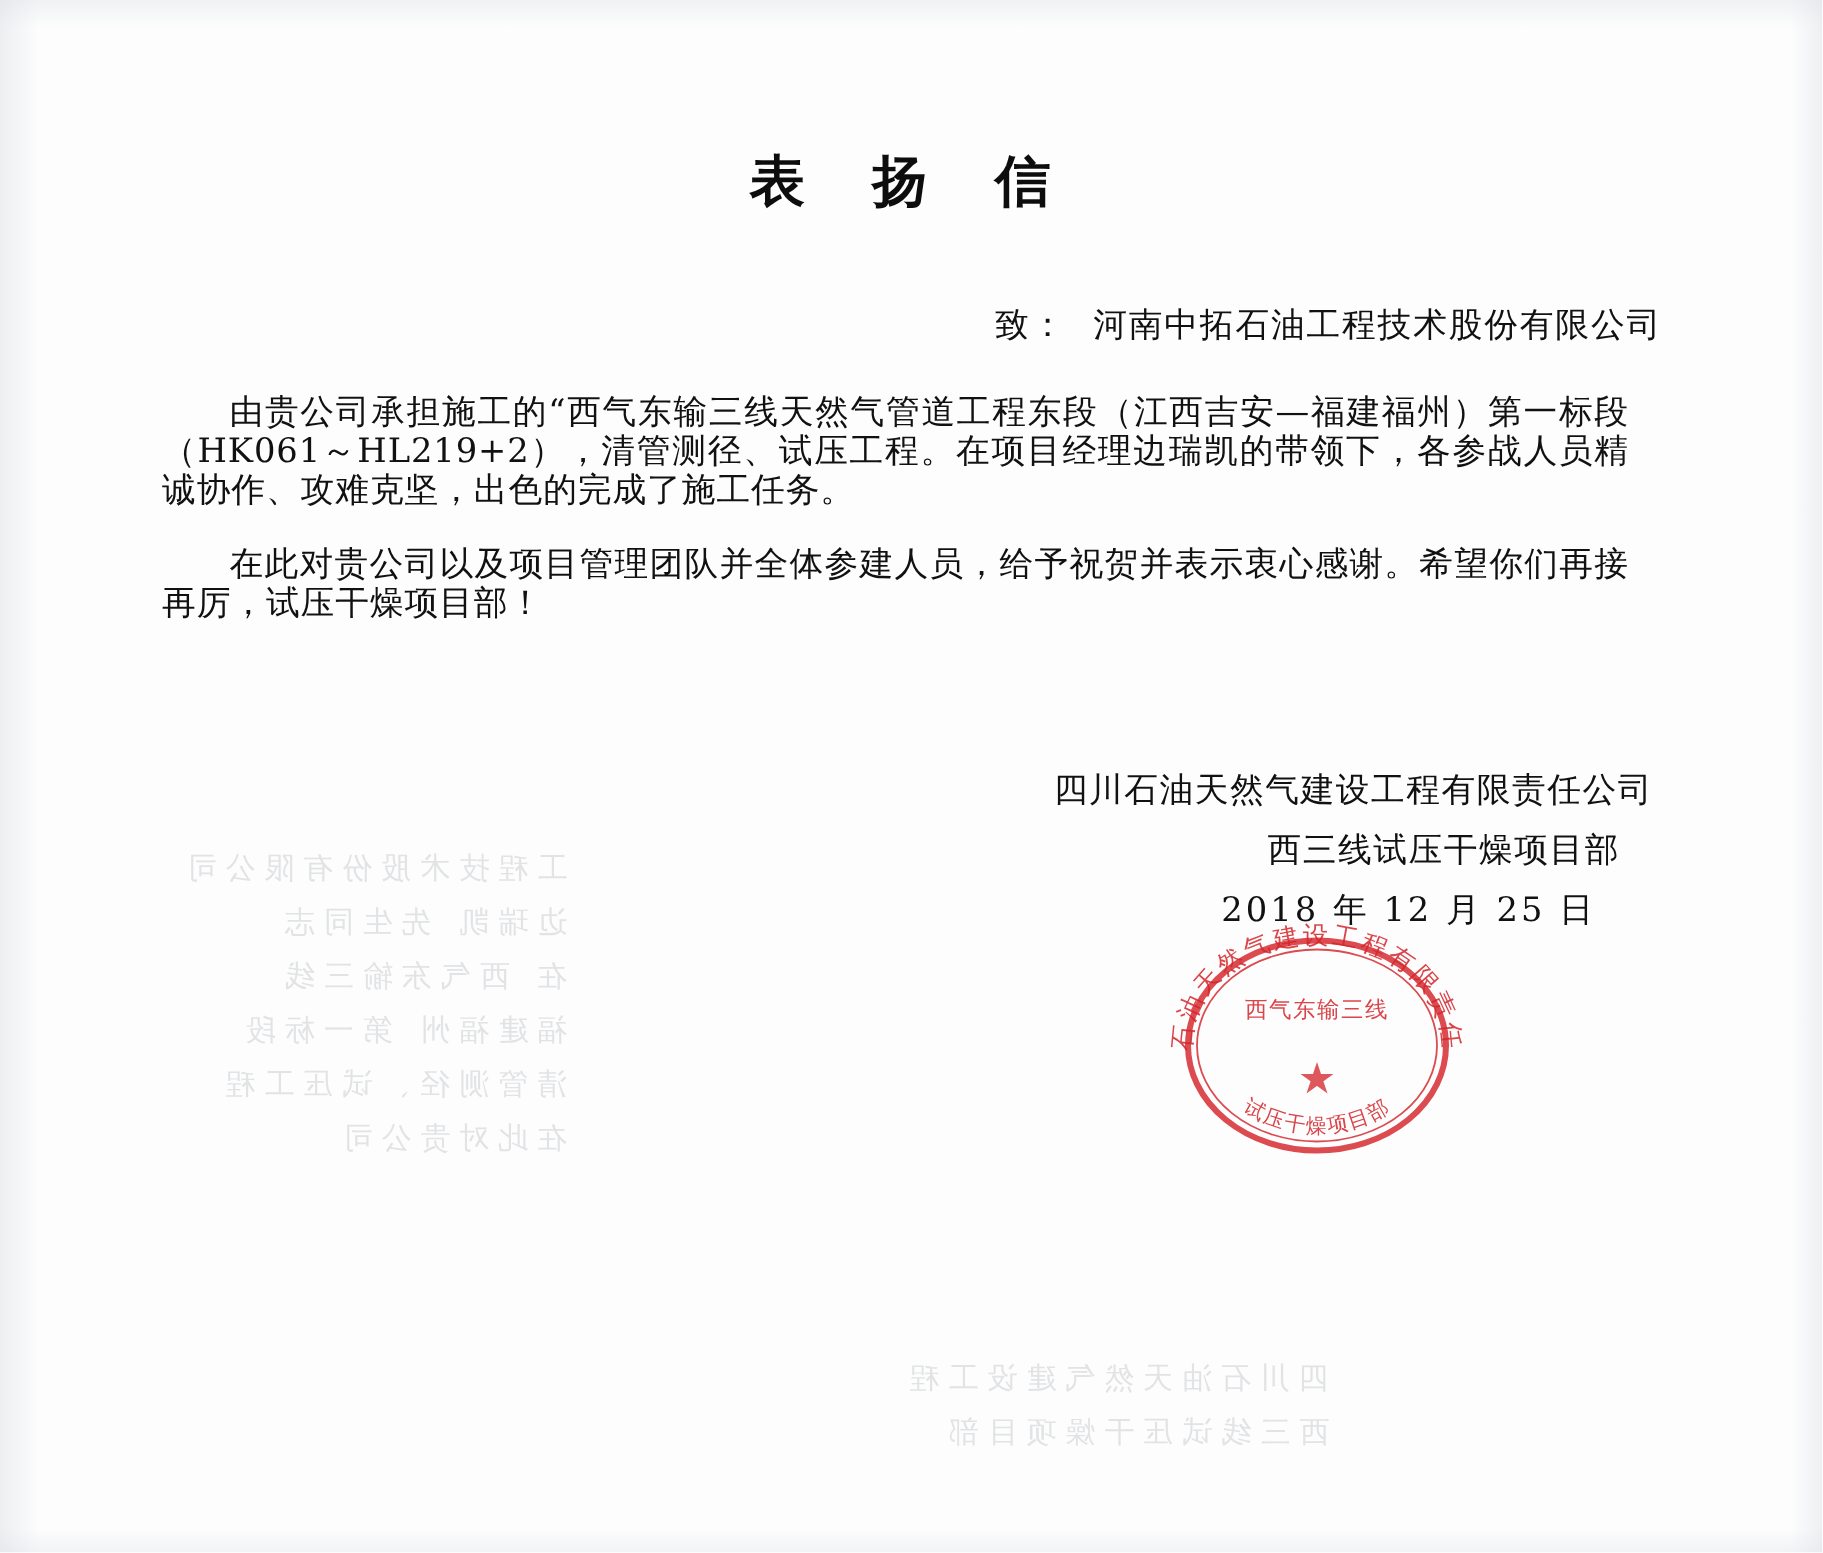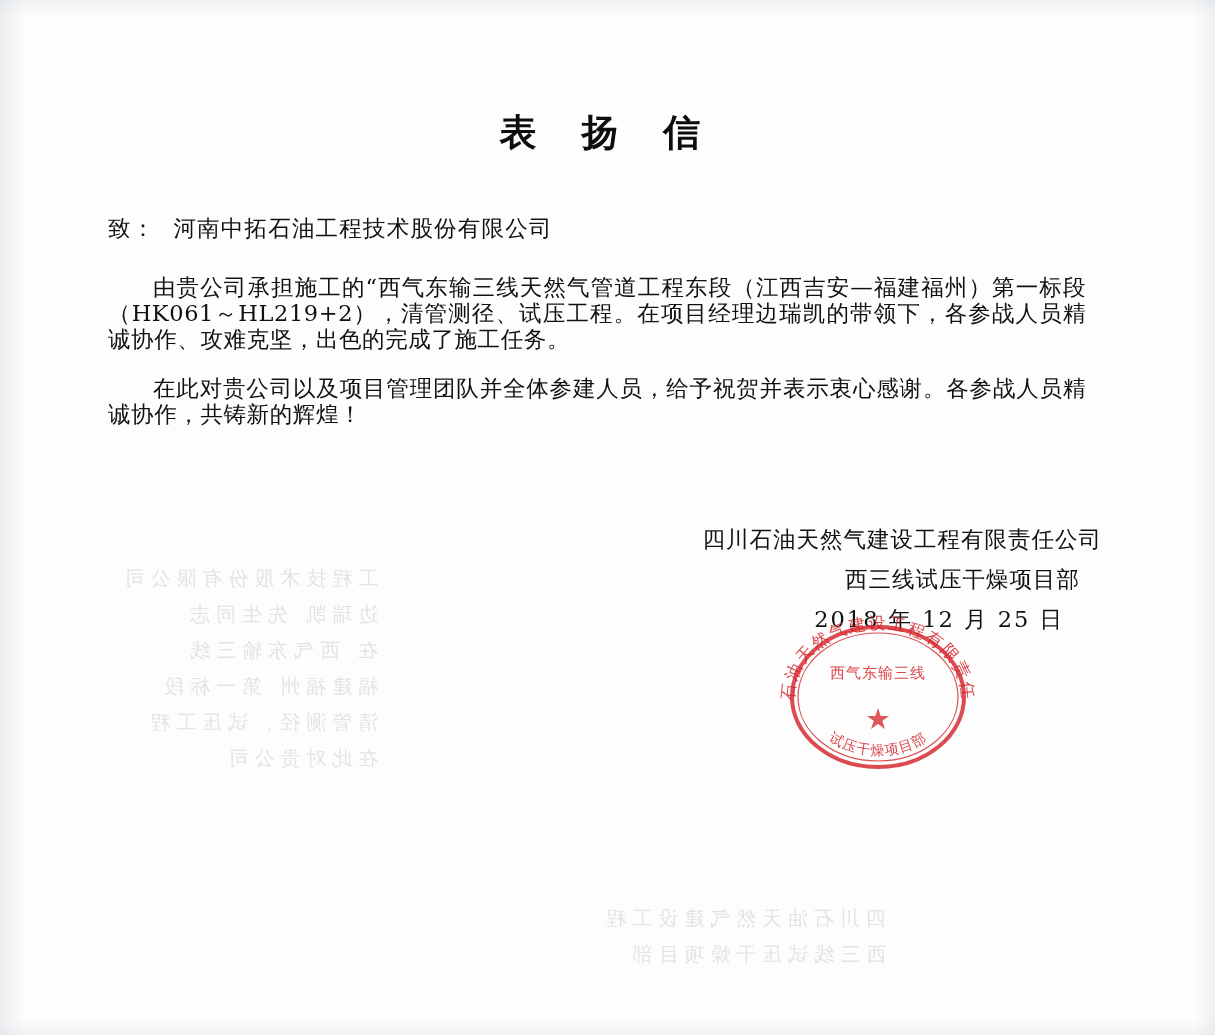--- a/index.html
+++ b/index.html
@@ -30,40 +30,41 @@
       linear-gradient(90deg, rgba(222,226,230,0.55) 0px, rgba(255,255,255,0) 26px),
       linear-gradient(270deg, rgba(222,226,230,0.5) 0px, rgba(255,255,255,0) 22px),
       linear-gradient(180deg, rgba(226,230,234,0.5) 0px, rgba(255,255,255,0) 18px),
       linear-gradient(0deg, rgba(226,230,234,0.45) 0px, rgba(255,255,255,0) 16px);
     pointer-events: none;
   }
 
   .doc-body {
     position: absolute;
     left: 108px;
-    top: 12px;
+    top: 0;
     width: 1000px;
     height: 1022px;
   }
 
   .title {
     text-align: center;
     font-size: 37px;
     font-weight: bold;
     letter-spacing: 16px;
     margin-top: 96px;
     color: #0d0d0d;
     font-family: "DejaVu Serif", "Liberation Serif", serif;
   }
 
   .salutation {
     margin-top: 55px;
     font-size: 22.5px;
     color: #111111;
     letter-spacing: 1.2px;
+    text-align: right;
   }
   .salutation .to-label {
     margin-right: 18px;
   }
 
   .para {
     margin-top: 20px;
     font-size: 22.5px;
     line-height: 26px;
     color: #111111;
@@ -140,21 +141,21 @@
 
   <div class="doc-body">
 
     <div class="title">表 扬 信</div>
 
     <div class="salutation">
       <span class="to-label">致：</span><span>河南中拓石油工程技术股份有限公司</span>
     </div>
 
     <p class="para first">由贵公司承担施工的“西气东输三线天然气管道工程东段（江西吉安—福建福州）第一标段（HK061～HL219+2），清管测径、试压工程。在项目经理边瑞凯的带领下，各参战人员精诚协作、攻难克坚，出色的完成了施工任务。</p>
-    <p class="para">在此对贵公司以及项目管理团队并全体参建人员，给予祝贺并表示衷心感谢。各参战人员精诚协作，共铸新的辉煌！</p>
+    <p class="para">在此对贵公司以及项目管理团队并全体参建人员，给予祝贺并表示衷心感谢。希望你们再接再厉，试压干燥项目部！</p>
 
     <div class="signature">
       <div class="sig-line org1">四川石油天然气建设工程有限责任公司</div>
       <div class="sig-line org2">西三线试压干燥项目部</div>
       <div class="sig-line date">2018 年 12 月 25 日</div>
     </div>
   </div>
 
   <div class="seal">
     <svg width="220" height="170" viewBox="0 0 220 170" xmlns="http://www.w3.org/2000/svg">

